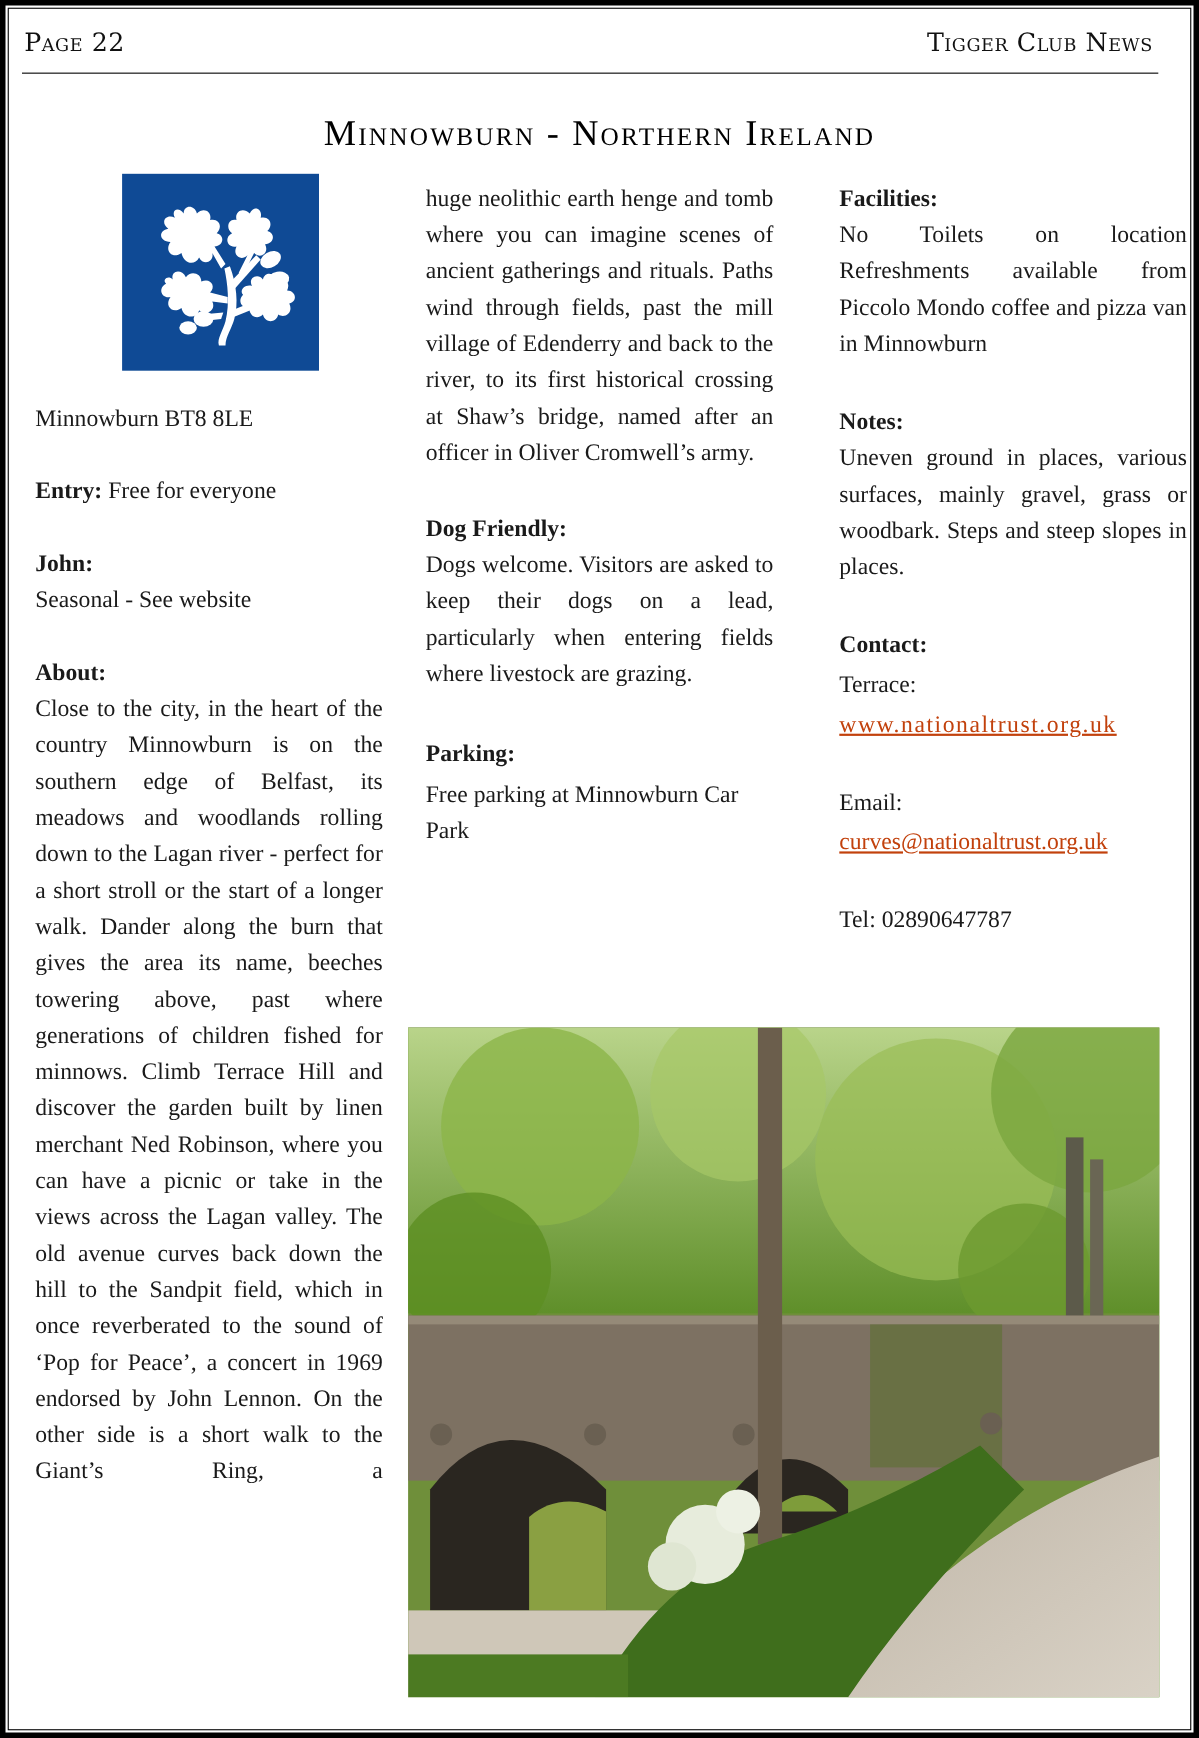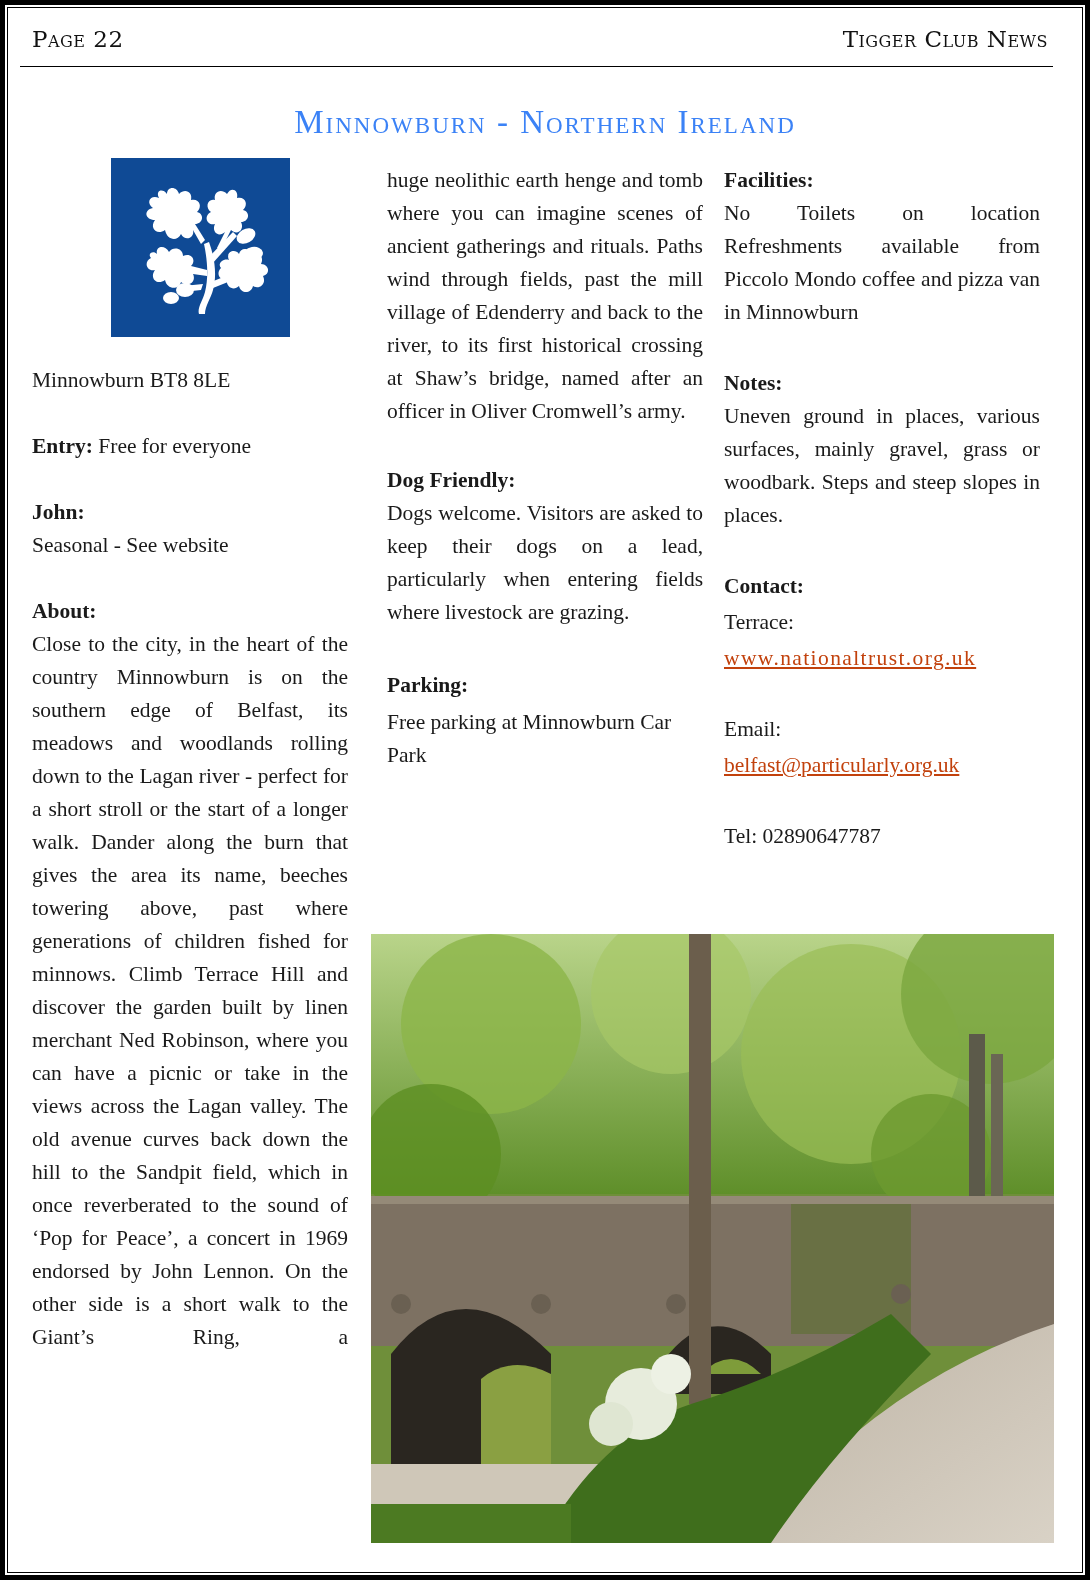--- a/index.html
+++ b/index.html
@@ -1,28 +1,28 @@
 <!DOCTYPE html>
 <html><head>
 <meta charset="utf-8">
 <style>
   html, body { margin: 0; padding: 0; background: #ffffff; }
   body { width: 1090px; height: 1580px; position: relative; overflow: hidden; }
   .frame-outer { position: absolute; left: 0; top: 0; width: 1090px; height: 1580px; box-sizing: border-box; border: 5px solid #000; }
   .frame-inner { position: absolute; left: 7px; top: 7px; right: 7px; bottom: 7px; border: 1.5px solid #000; }
-  .header { position: absolute; left: 32px; right: 42px; top: 26px; height: 30px; font-family: "DejaVu Serif", "Liberation Serif", serif; font-variant: small-caps; font-size: 23px; color: #111; letter-spacing: 0.5px; }
+  .header { position: absolute; left: 22px; right: 42px; top: 26px; height: 30px; font-family: "DejaVu Serif", "Liberation Serif", serif; font-variant: small-caps; font-size: 23px; color: #111; letter-spacing: 0.5px; }
   .header .left { position: absolute; left: 0; top: 0; }
   .header .right { position: absolute; right: 0; top: 0; }
   .header-rule { position: absolute; left: 20px; right: 37px; top: 66px; border-top: 1.5px solid #000; }
-  .title { position: absolute; left: 0; right: 0; top: 104px; text-align: center; font-family: "Liberation Serif", "DejaVu Serif", serif; font-variant: small-caps; font-size: 33px; letter-spacing: 2px; color: #3b82f6; }
+  .title { position: absolute; left: 0; right: 0; top: 104px; text-align: center; font-family: "Liberation Serif", "DejaVu Serif", serif; font-variant: small-caps; font-size: 33px; letter-spacing: 2px; color: #000000; }
   .body-text { font-family: Liberation Serif, serif; font-size: 21.5px; line-height: 33px; color: #1a1a1a; text-align: justify; }
   .col { position: absolute; }
   .col-left { left: 32px; width: 316px; top: 364px; }
   .col-mid { left: 387px; width: 316px; top: 164px; }
-  .col-right { left: 724px; width: 316px; top: 164px; }
+  .col-right { left: 763px; width: 316px; top: 164px; }
   .logo { position: absolute; left: 111px; top: 158px; width: 179px; height: 179px; background: #0f4a95; }
   .logo svg { width: 100%; height: 100%; display: block; }
   .heading { font-weight: bold; }
   p { margin: 0; }
   .gap { height: 33px; }
   .link { color: #c2410c; text-decoration: underline; }
   .link.spaced { letter-spacing: 1.4px; }
   .last-line-justify { text-align-last: justify; }
   .photo { position: absolute; left: 371px; top: 934px; width: 683px; height: 609px; overflow: hidden; background: #6f8f3a; }
   .photo svg { width: 100%; height: 100%; display: block; }
@@ -91,21 +91,21 @@
   <p>Refreshments available from Piccolo Mondo coffee and pizza van in Minnowburn</p>
   <div class="gap" style="height:38px"></div>
   <p class="heading">Notes:</p>
   <p>Uneven ground in places, various surfaces, mainly gravel, grass or woodbark. Steps and steep slopes in places.</p>
   <div class="gap" style="height:38px"></div>
   <p class="heading" style="margin-bottom:3px">Contact:</p>
   <p style="margin-bottom:3px">Terrace:</p>
   <p><a class="link spaced">www.nationaltrust.org.uk</a></p>
   <div class="gap" style="height:38px"></div>
   <p style="margin-bottom:3px">Email:</p>
-  <p><a class="link">belfast@particularly.org.uk</a></p>
+  <p><a class="link">curves@nationaltrust.org.uk</a></p>
   <div class="gap" style="height:38px"></div>
   <p>Tel: 02890647787</p>
 </div>
 
 <div class="photo">
   <svg viewBox="0 0 683 609" preserveAspectRatio="none">
     <defs>
       <linearGradient id="sky" x1="0" y1="0" x2="0" y2="1">
         <stop offset="0" stop-color="#b9d48a"></stop>
         <stop offset="1" stop-color="#5f8f2a"></stop>

